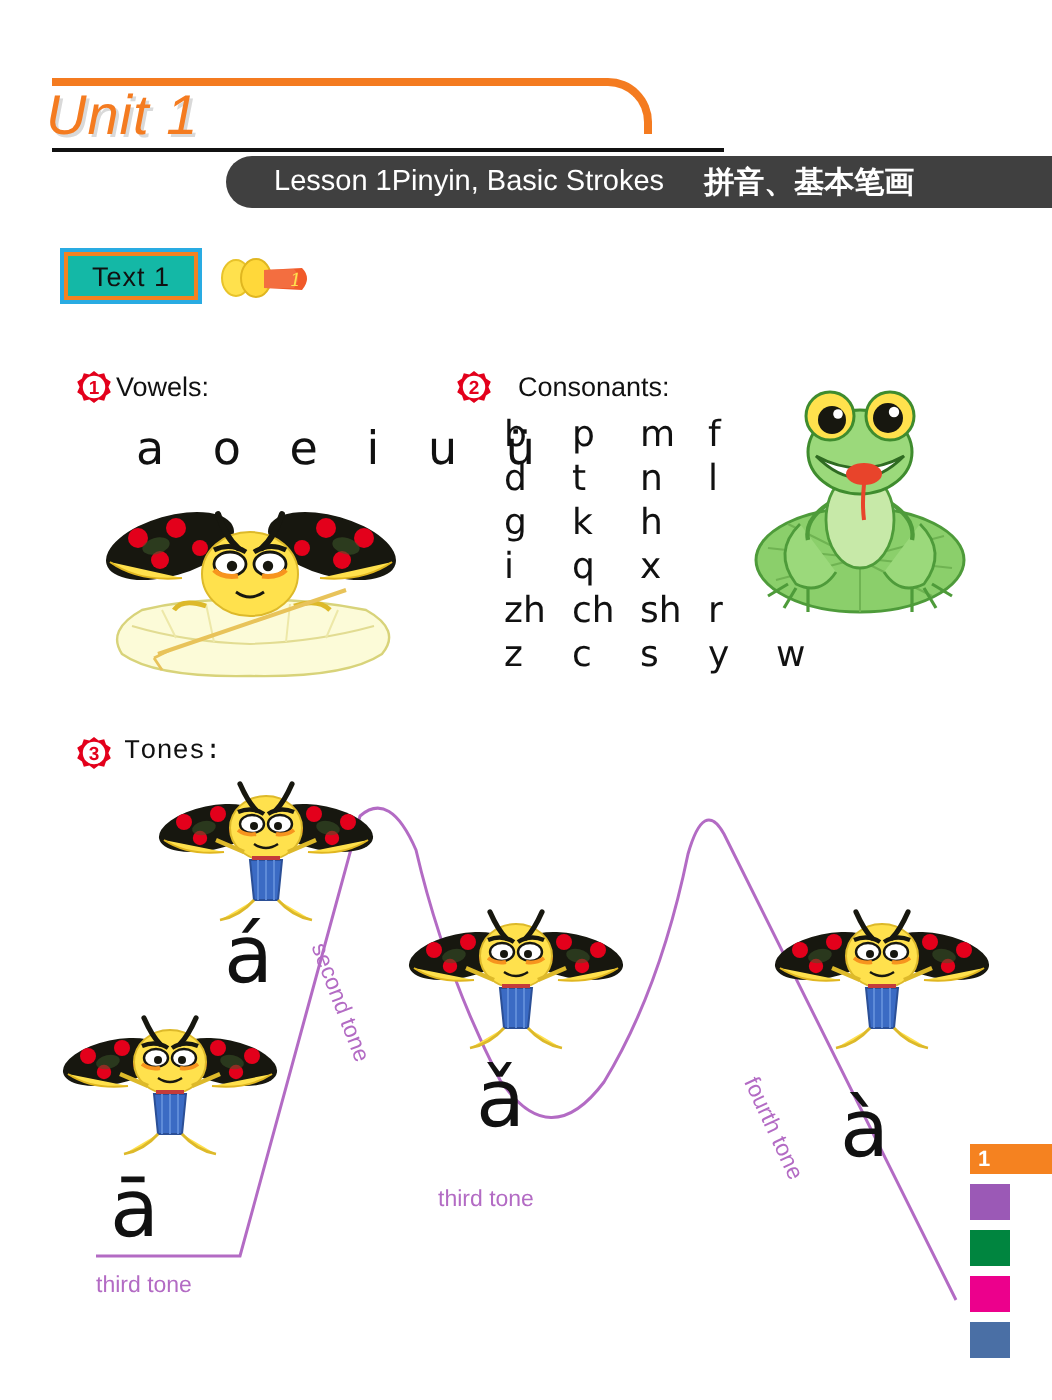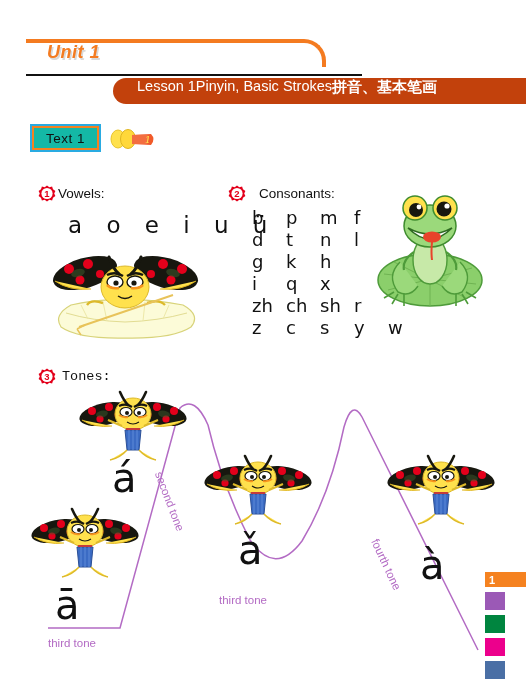--- a/index.html
+++ b/index.html
@@ -10,40 +10,40 @@
   }
   .page{position:absolute;inset:0;}
 
   
   .unit-rule{
     position:absolute;left:26px;top:39px;width:300px;height:28px;
     border-top:4px solid #F47B20;border-right:4px solid #F47B20;
     border-top-right-radius:22px;box-sizing:border-box;
   }
   .unit-title{
-    position:absolute;left:47px;top:42px;
-    font-size:18px;font-weight:bold;font-style:italic;
+    position:absolute;left:23px;top:42px;
+    font-size:28px;font-weight:normal;font-style:italic;
     color:#F47B20;letter-spacing:.5px;
     text-shadow:1.5px 1.5px 0 #d9d9d9;
     white-space:nowrap;
   }
   .black-rule{
     position:absolute;left:26px;top:74px;width:336px;height:2px;background:#111;
   }
   .lesson-banner{
     position:absolute;left:113px;top:78px;width:413px;height:26px;
-    background:#c2410c;border-top-left-radius:13px;border-bottom-left-radius:13px;
-    display:flex;
+    background:#404040;border-top-left-radius:13px;border-bottom-left-radius:13px;
+    display:flex;align-items:center;
   }
   .lesson-banner .ln{
     color:#ffffff;font-size:14.5px;white-space:nowrap;margin-left:24px;
   }
   .lesson-banner .lt{color:#ffffff;font-size:14.5px;white-space:nowrap;}
   .lesson-banner .lcn{
-    color:#ffffff;font-size:15px;white-space:nowrap;
+    color:#ffffff;font-size:15px;margin-left:20px;white-space:nowrap;
     font-family:Liberation Sans, sans-serif;font-weight:bold;
   }
 
   
   .text-chip{
     position:absolute;left:32px;top:126px;width:67px;height:24px;
     border:2px solid #F58220;outline:2px solid #29ABE2;outline-offset:0px;
     background:#14b8a6;display:flex;align-items:center;justify-content:center;
     box-sizing:border-box;
   }

